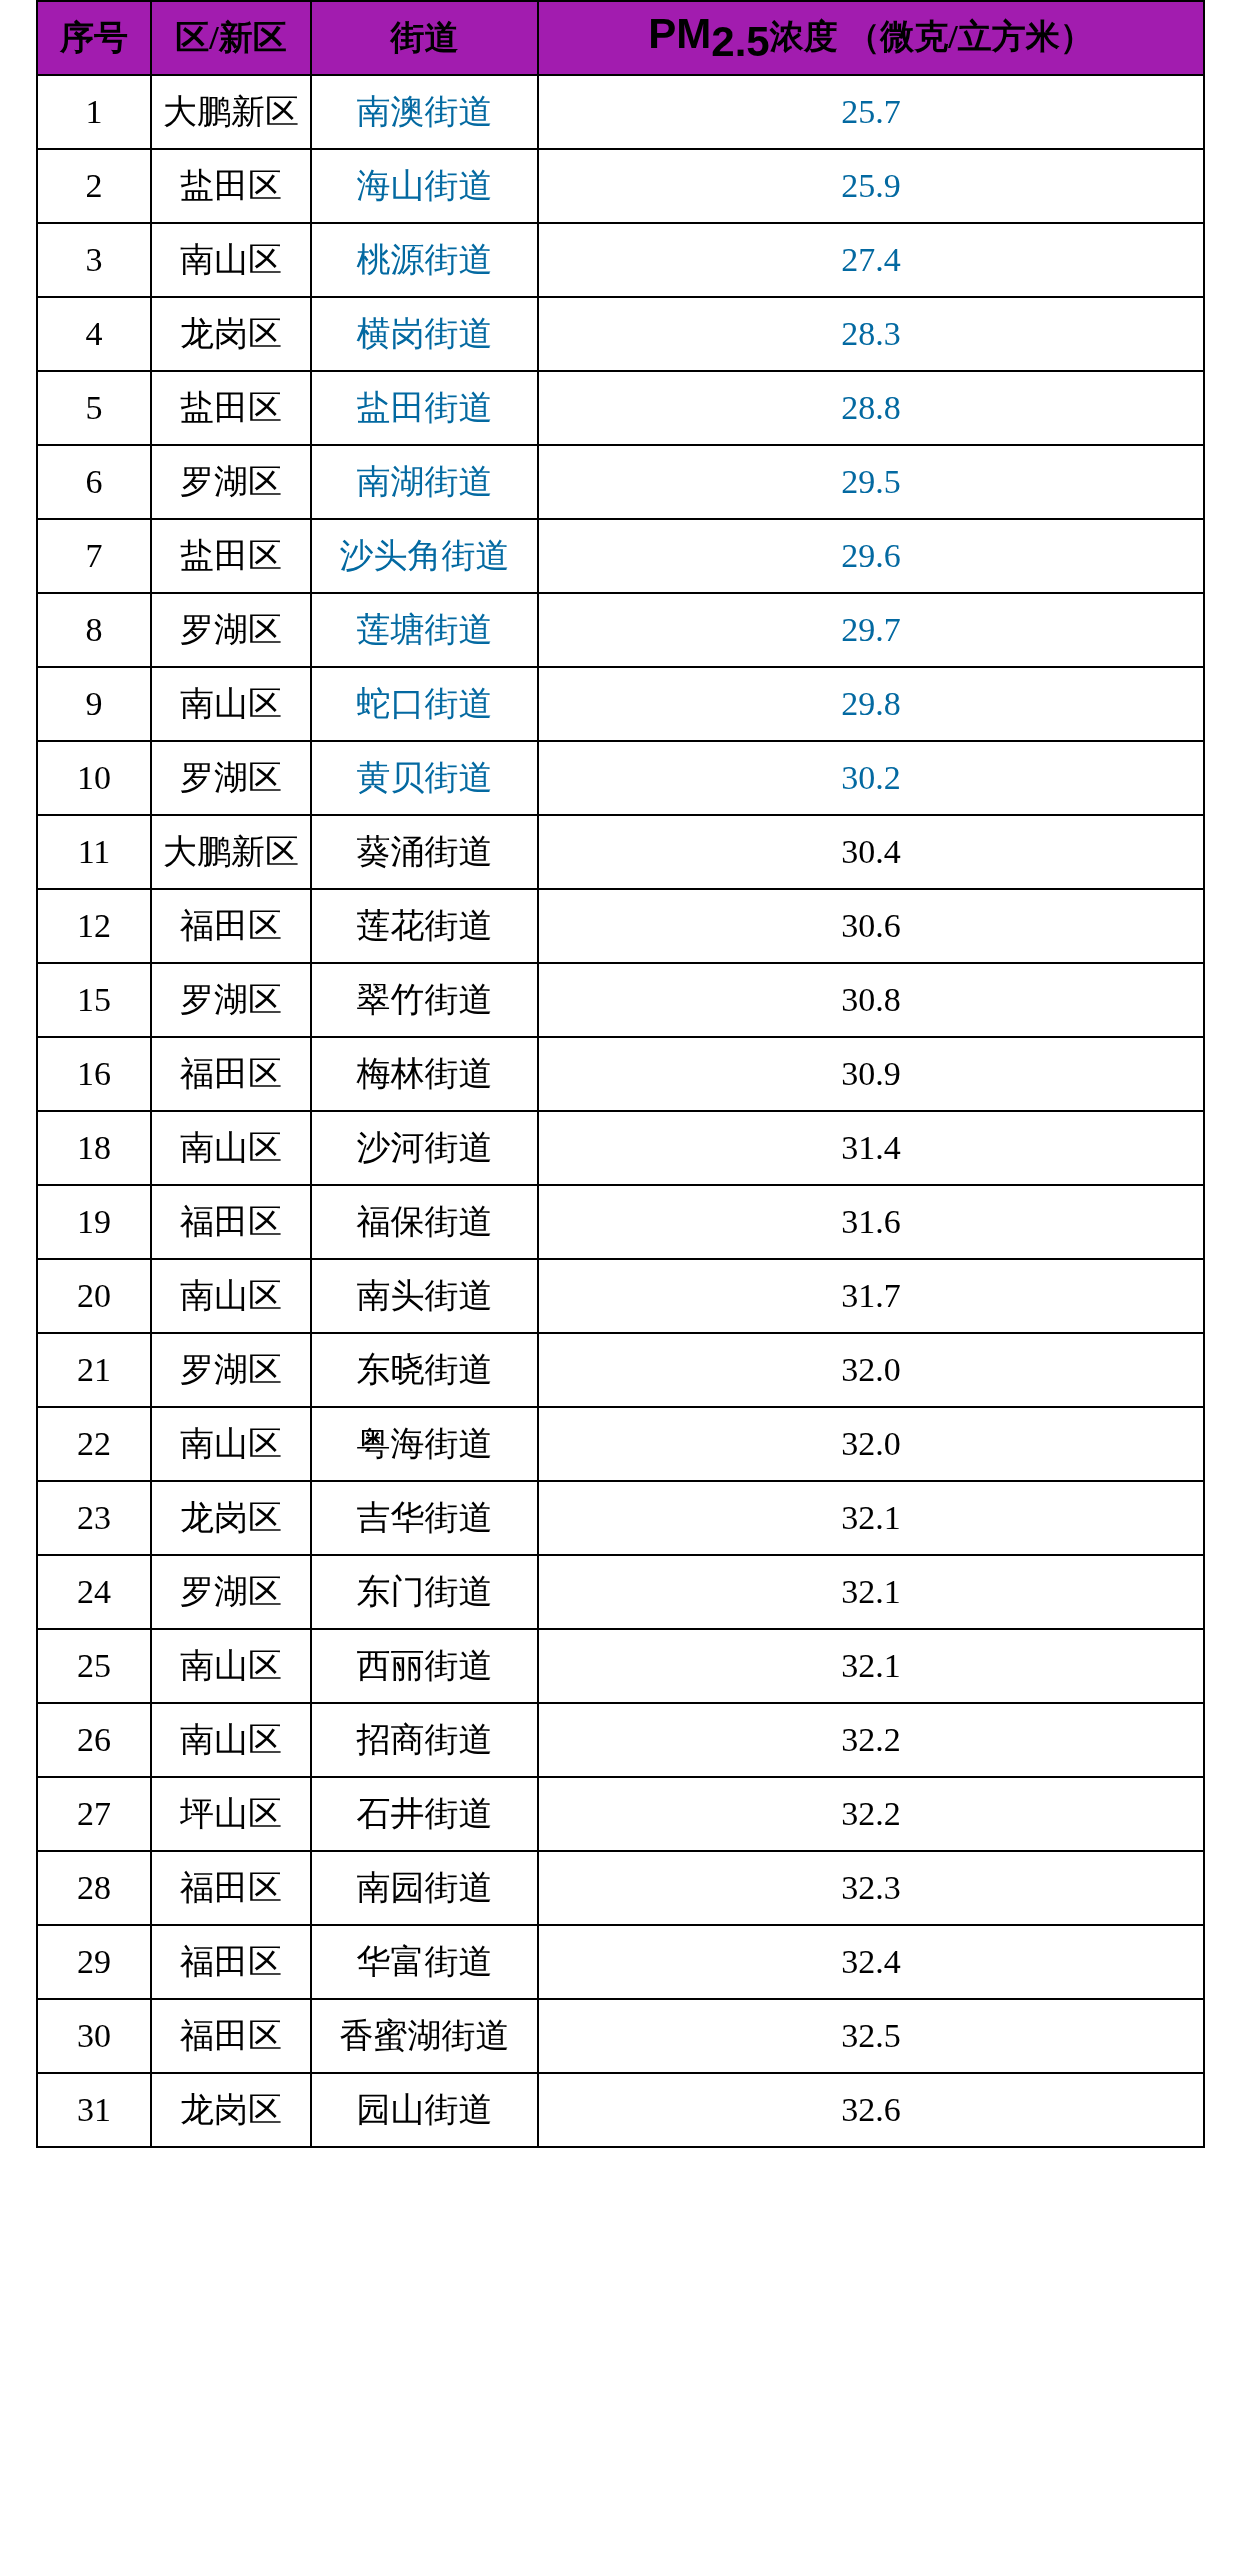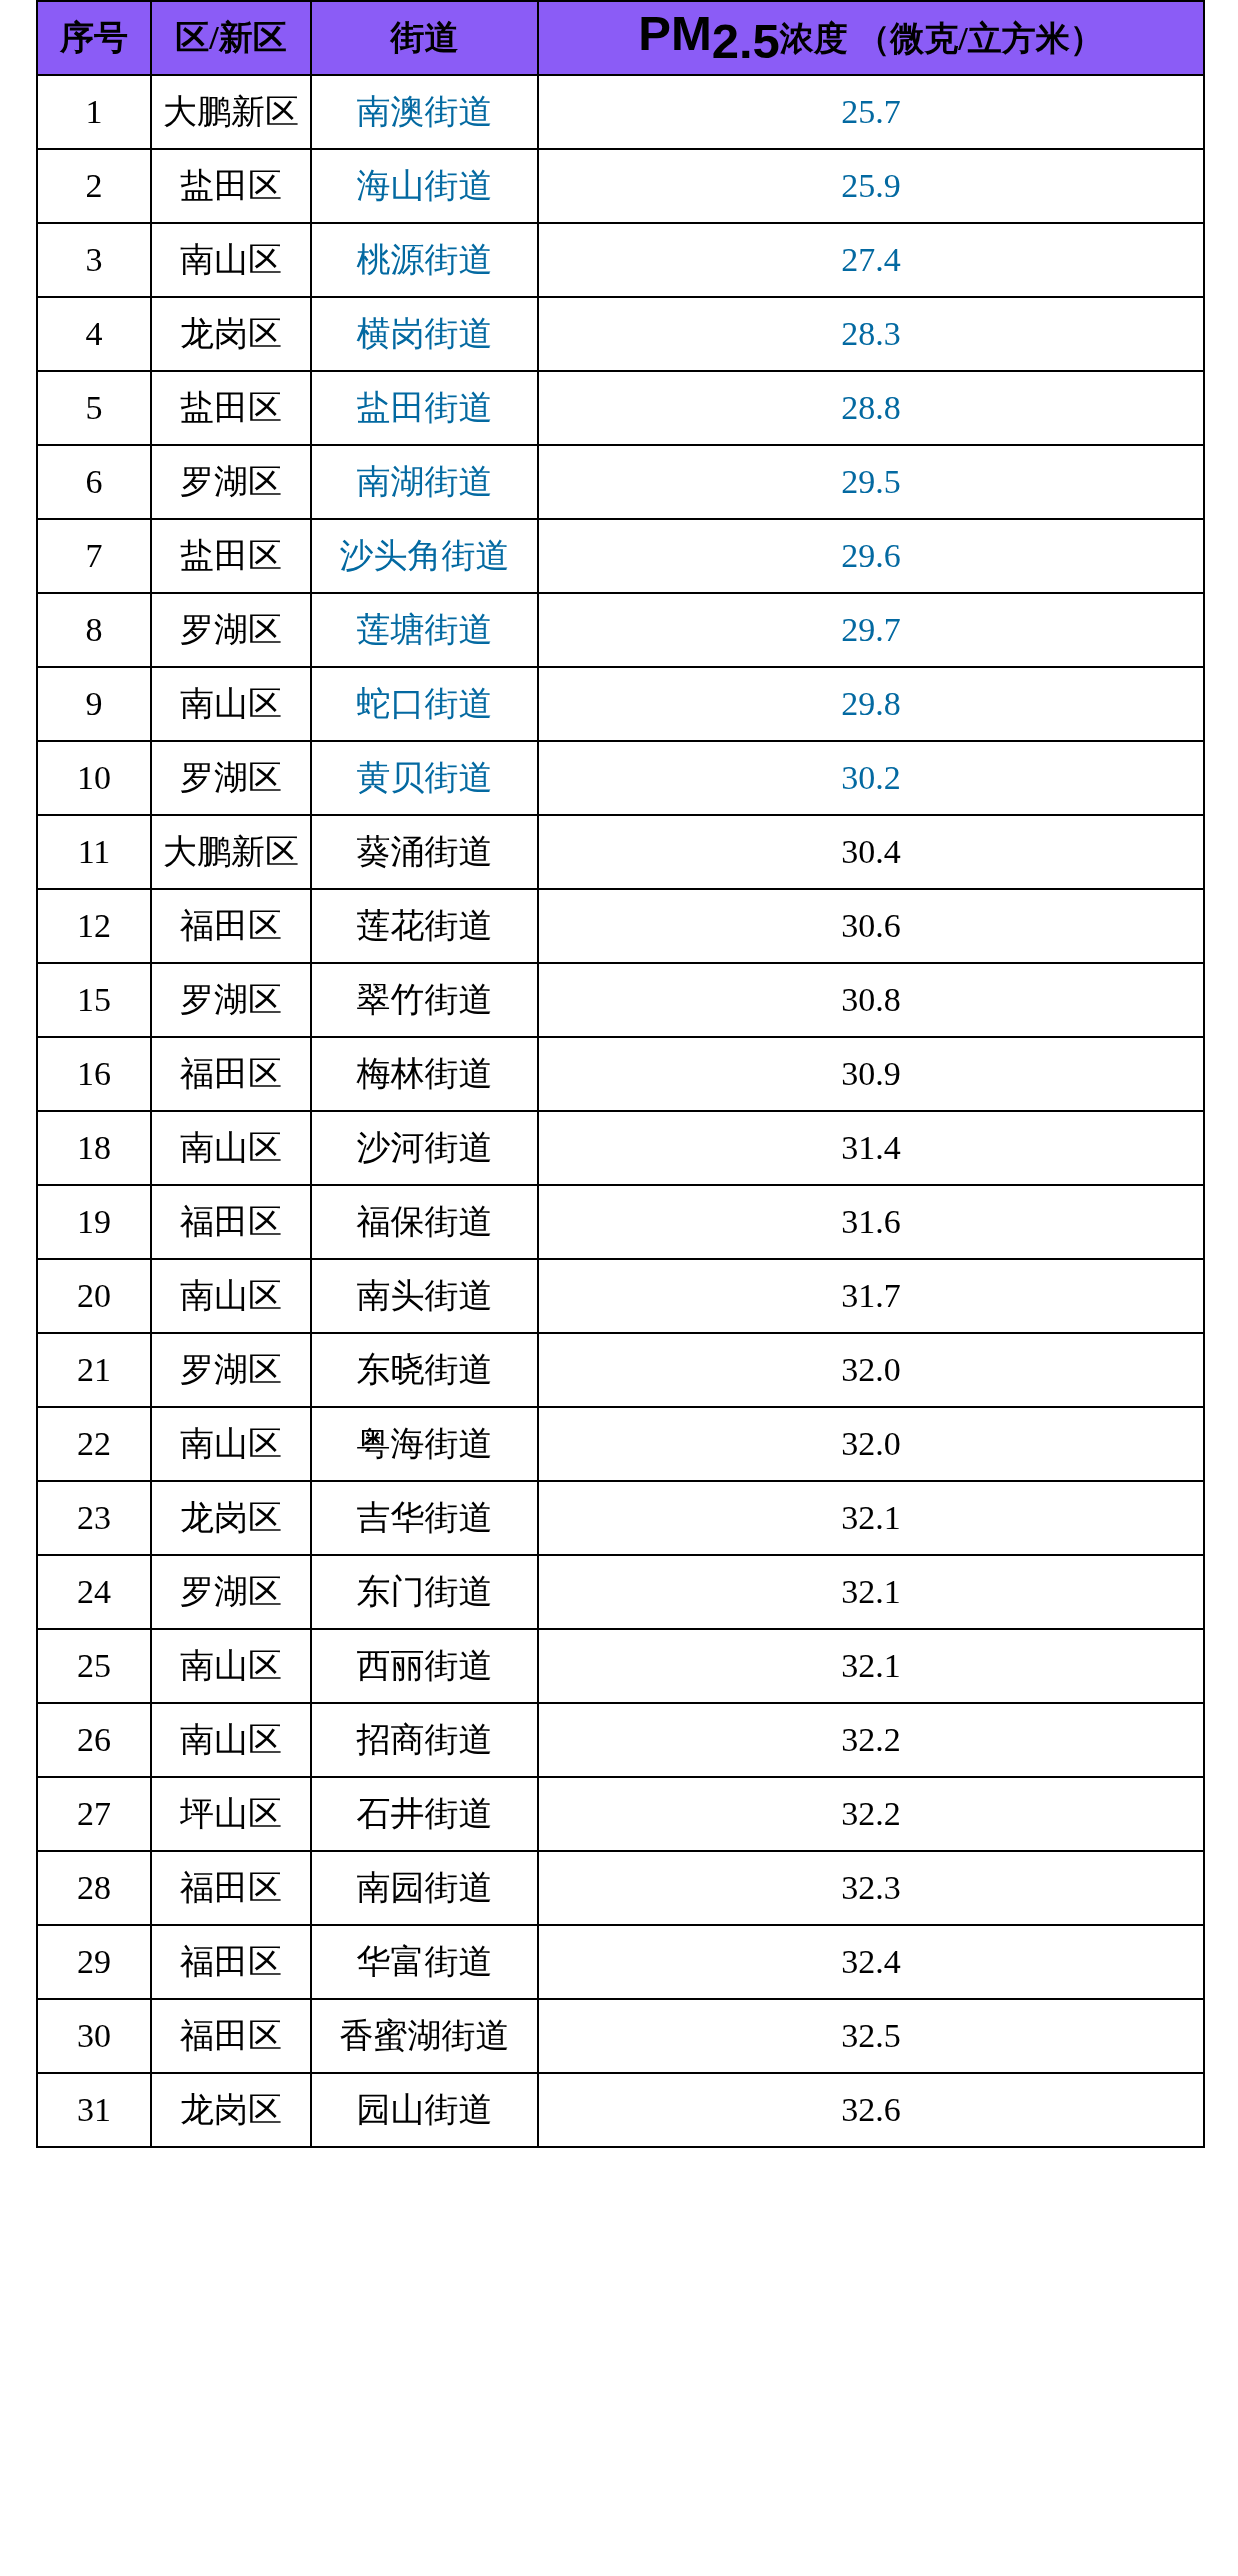--- a/index.html
+++ b/index.html
@@ -28,38 +28,38 @@
     border: 2px solid #000000;
     padding: 0;
     text-align: center;
     vertical-align: middle;
     font-size: 34px;
     line-height: 1.1;
     height: 74px;
     box-sizing: border-box;
   }
   thead th {
-    background: #8b5cf6;
+    background: #a21caf;
     font-weight: bold;
     height: 148px;
     font-size: 36px;
   }
   col.c-rank { width: 114px; }
   col.c-district { width: 160px; }
   col.c-street { width: 227px; }
   col.c-value { width: 666px; }
 
   .hdr-sub {
     font-size: 24px;
     vertical-align: sub;
   }
   .hdr-pm {
     font-family: "Liberation Sans", sans-serif;
     font-weight: bold;
-    font-size: 49px;
+    font-size: 42px;
     margin-top: 27px;
   }
   .green-row td {
     color: #0369a1;
   }
   .green-row td.rank-cell {
     color: #000000;
   }
   .green-row td.district-cell {
     color: #000000;

